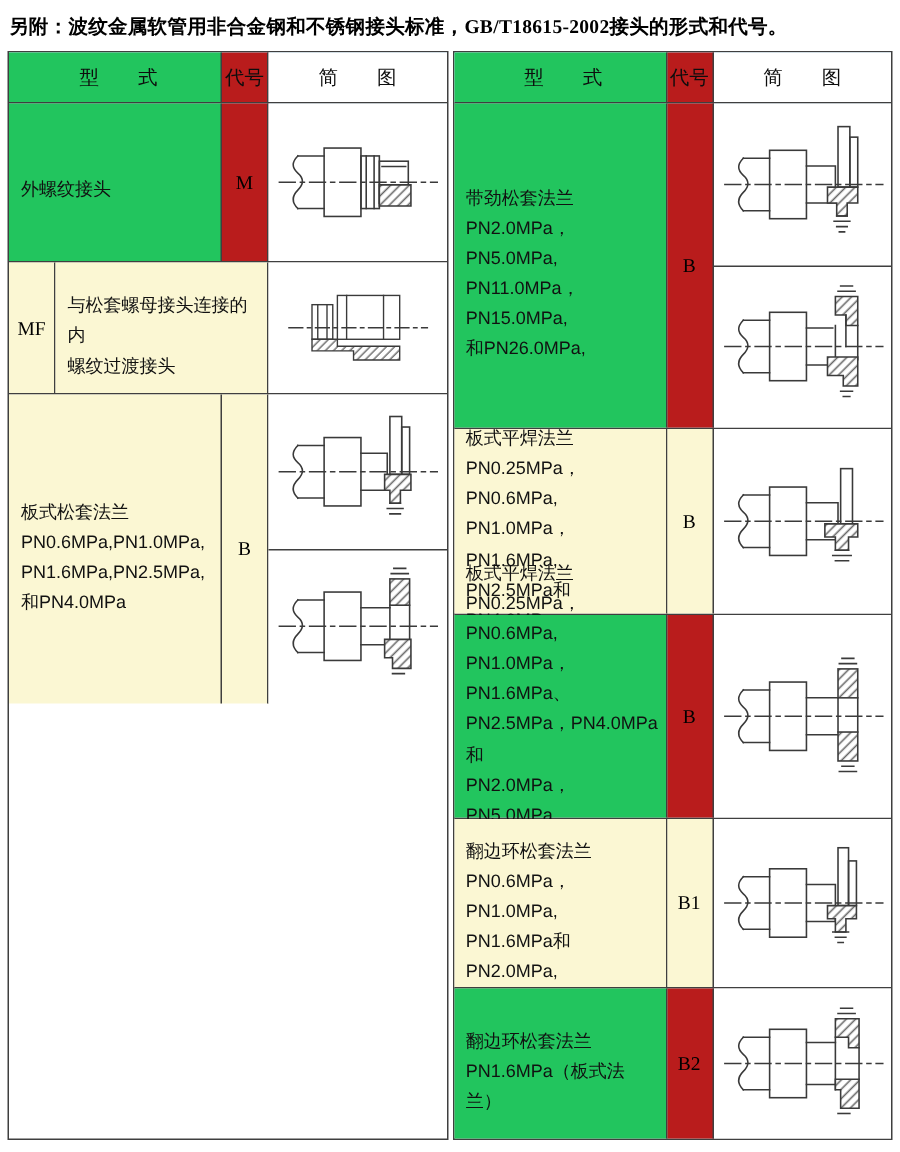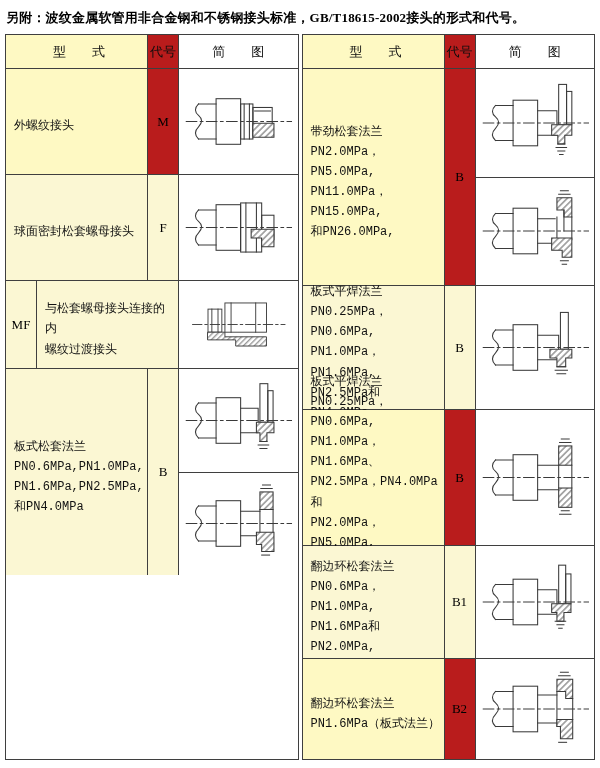--- a/index.html
+++ b/index.html
@@ -21,30 +21,30 @@
   .thead .cell{
     display:flex;align-items:center;justify-content:center;
     font-size:13px;color:#0d0d0d;
   }
   .trow{display:flex;border-bottom:1px solid #3f3f3f;}
   .trow:last-child{border-bottom:none;}
   .cell{box-sizing:border-box;}
   .type-cell{
     width:142px;border-right:1px solid #3f3f3f;
     display:flex;align-items:center;
-    padding:4px 3px 4px 8px;background:#fef9c3;
+    padding:4px 3px 4px 8px;background:#22c55e;
   }
   .code-cell{
     width:31px;border-right:1px solid #3f3f3f;
     display:flex;align-items:center;justify-content:center;
     font-family:"Liberation Serif", serif;font-size:13px;background:#b91c1c;
   }
   .diagram-cell{flex:1;display:flex;flex-direction:column;background:#fff;}
   .type-text{
-    font-family:Liberation Mono, monospace;
+    font-family:Liberation Sans, sans-serif;
     font-size:12px;line-height:1.68;white-space:pre-line;color:#111;margin-top:10px;
   }
   .trow.hl .type-cell,.trow.hl .code-cell{background:#fbf7d3;}
   .diagram-sub{flex:1;display:flex;align-items:center;justify-content:center;overflow:hidden;}
   .diagram-sub.split{border-bottom:1px solid #3f3f3f;}
 </style>
 </head>
 <body>
 
 <svg width="0" height="0" style="position:absolute">
@@ -83,42 +83,20 @@
                   <rect x="68" y="30" width="14" height="40"></rect>
                   <path d="M72 30 V70 M78 30 V70"></path>
                   <rect x="82" y="34" width="22" height="32"></rect>
                   <path d="M84 38 H102 M84 62 H102"></path>
                   <path fill="url(#hatchp)" d="M82 52 H106 V68 H82 Z"></path>
                 </g>
               </svg>
             </div>
           </div>
         </div>
-        <div class="trow hl" style="height: 105px;">
-          <div class="cell type-cell">
-            <div class="type-text">球面密封松套螺母接头</div>
-          </div>
-          <div class="cell code-cell">F</div>
-          <div class="cell diagram-cell">
-            <div class="diagram-sub">
-              <svg viewBox="0 0 130 100" width="114" height="95" preserveAspectRatio="xMidYMid meet">
-                <g fill="none" stroke="#3a3a3a" stroke-width="1.2" stroke-linecap="square">
-                  <path stroke-dasharray="12 4 3 4" d="M6 50 H126"></path>
-                  <path d="M20 30 q-7 7 0 13 q7 6 0 13 q-7 7 0 14"></path>
-                  <path d="M20 30 H40 M20 70 H40"></path>
-                  <rect x="40" y="24" width="28" height="52"></rect>
-                  <rect x="68" y="22" width="24" height="56"></rect>
-                  <path d="M74 22 V78 M86 22 V78"></path>
-                  <rect x="92" y="36" width="14" height="28"></rect>
-                  <path fill="url(#hatchp)" d="M80 52 H106 V72 H92 V62 H80 Z"></path>
-                </g>
-              </svg>
-            </div>
-          </div>
-        </div>
         <div class="trow hl" style="height: 87px;">
           <div class="cell code-cell">MF</div>
           <div class="cell type-cell">
             <div class="type-text">与松套螺母接头连接的内
 螺纹过渡接头</div>
           </div>
           <div class="cell diagram-cell">
             <div class="diagram-sub">
               <svg viewBox="0 0 130 100" width="100" height="77" preserveAspectRatio="xMidYMid meet">
                 <g fill="none" stroke="#3a3a3a" stroke-width="1.2" stroke-linecap="square">

